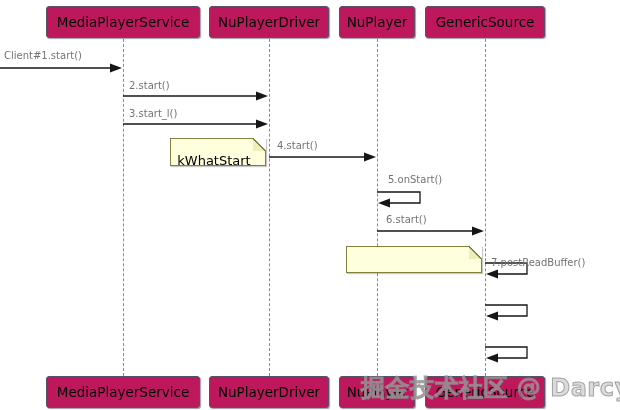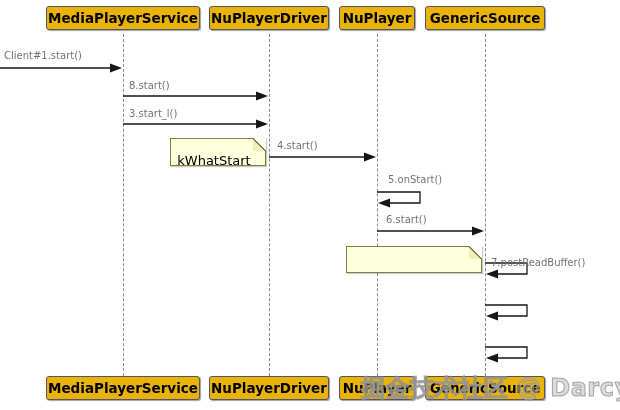--- a/index.html
+++ b/index.html
@@ -6,32 +6,31 @@
   #canvas {
     position: relative;
     width: 620px;
     height: 410px;
     background: #ffffff;
     font-family: "DejaVu Sans", "Liberation Sans", sans-serif;
     overflow: hidden;
   }
   .participant {
     position: absolute;
-    height: 24px;
-    background: #eab308;
+    height: 32px;
+    background: #be185d;
     border: 1.5px solid #53536b;
     border-radius: 3px;
     box-shadow: 1px 1px 1px rgba(40,40,60,0.45);
     display: flex;
     align-items: center;
     justify-content: center;
     font-size: 13.5px;
     color: #000;
     box-sizing: border-box;
-    font-weight: bold;
   }
   .lifeline {
     position: absolute;
     width: 0;
     border-left: 1px dashed #8a8a8a;
     top: 34px;
     height: 342px;
   }
   .msg-label {
     position: absolute;
@@ -146,21 +145,21 @@
       <span>NuPlayerDriver</span>
     </div>
   <div class="participant" style="left:339px; top:376px; width:76px;">
       <span>NuPlayer</span>
     </div>
   <div class="participant" style="left:425px; top:376px; width:120px;">
       <span>GenericSource</span>
     </div>
 
   <div class="msg-label" style="left:4px;   top:50px;">Client#1.start()</div>
-  <div class="msg-label" style="left:129px; top:80px;">8.start()</div>
+  <div class="msg-label" style="left:129px; top:80px;">2.start()</div>
   <div class="msg-label" style="left:129px; top:108px;">3.start_l()</div>
   <div class="msg-label" style="left:277px; top:140px;text-align:right;">4.start()</div>
   <div class="msg-label" style="left:388px; top:174px;">5.onStart()</div>
   <div class="msg-label" style="left:386px; top:214px;">6.start()</div>
   <div class="msg-label" style="left:491px; top:257px;text-align:right;">7.postReadBuffer()</div>
 
   <div class="note" style="left:170px; top:138px; width:96px; height:28px;">
     <span class="fold"></span>
     <span style="padding-right:8px;margin-top:17px;">kWhatStart</span>
   </div>

